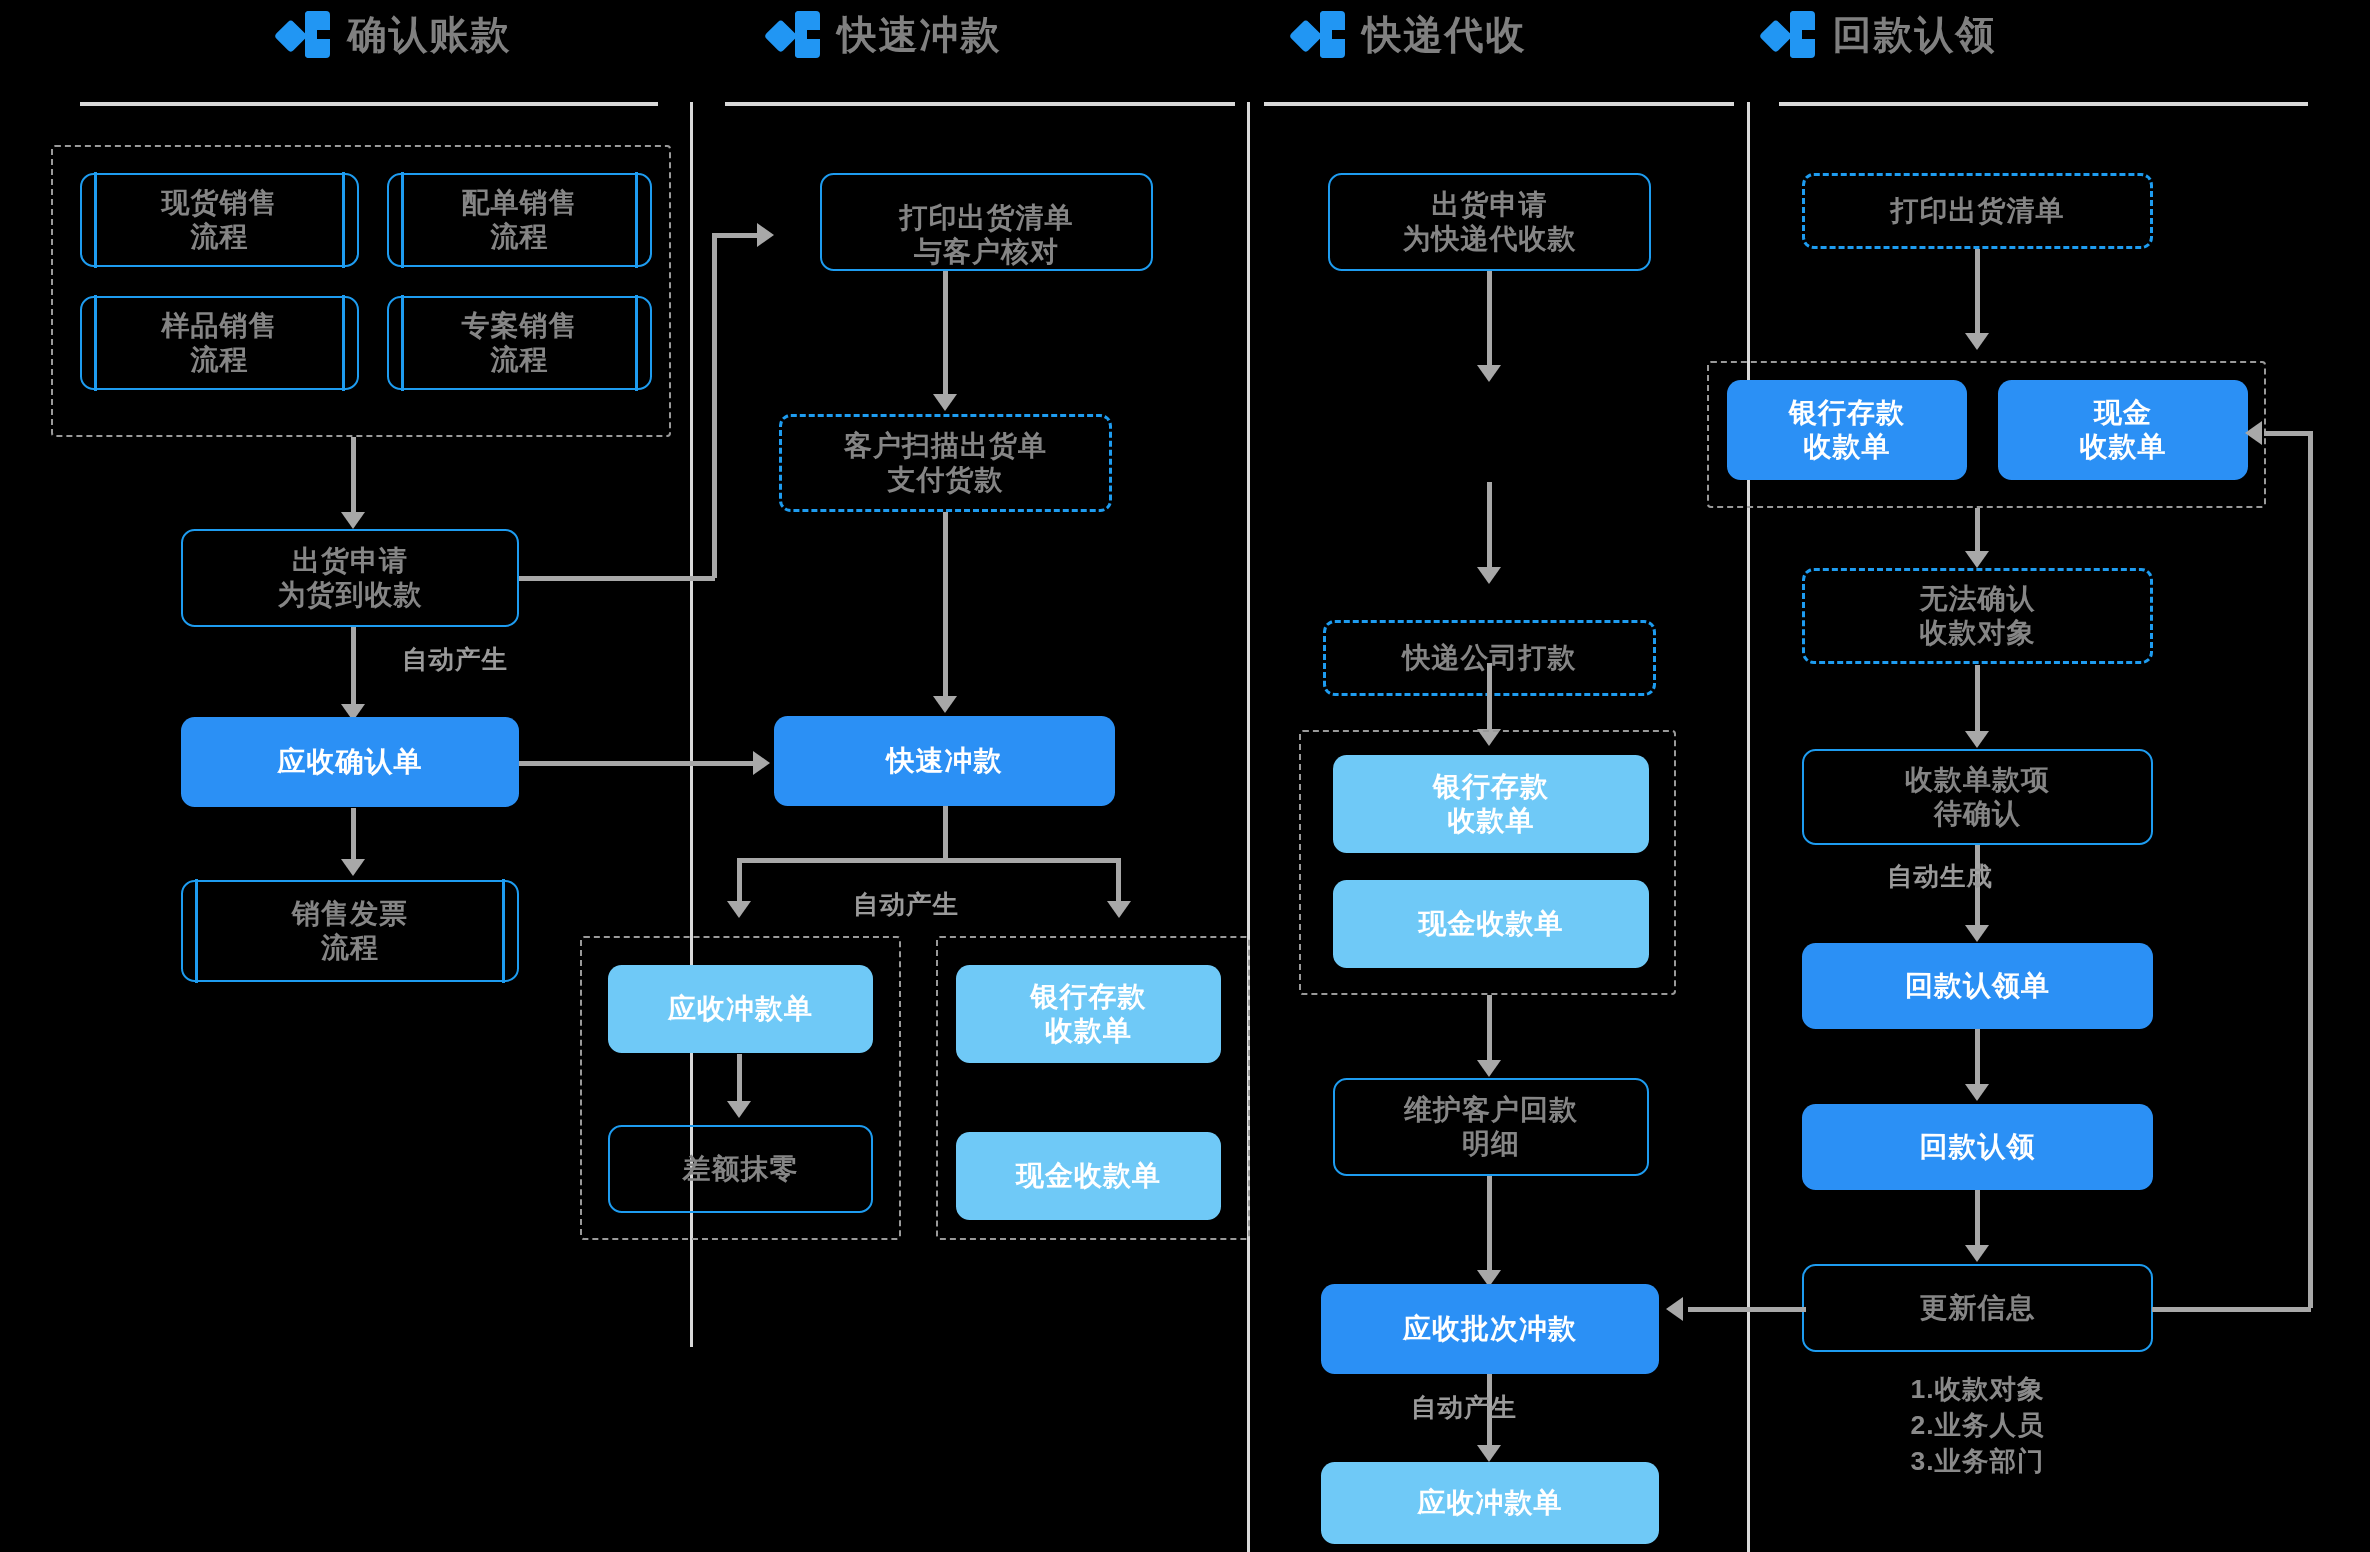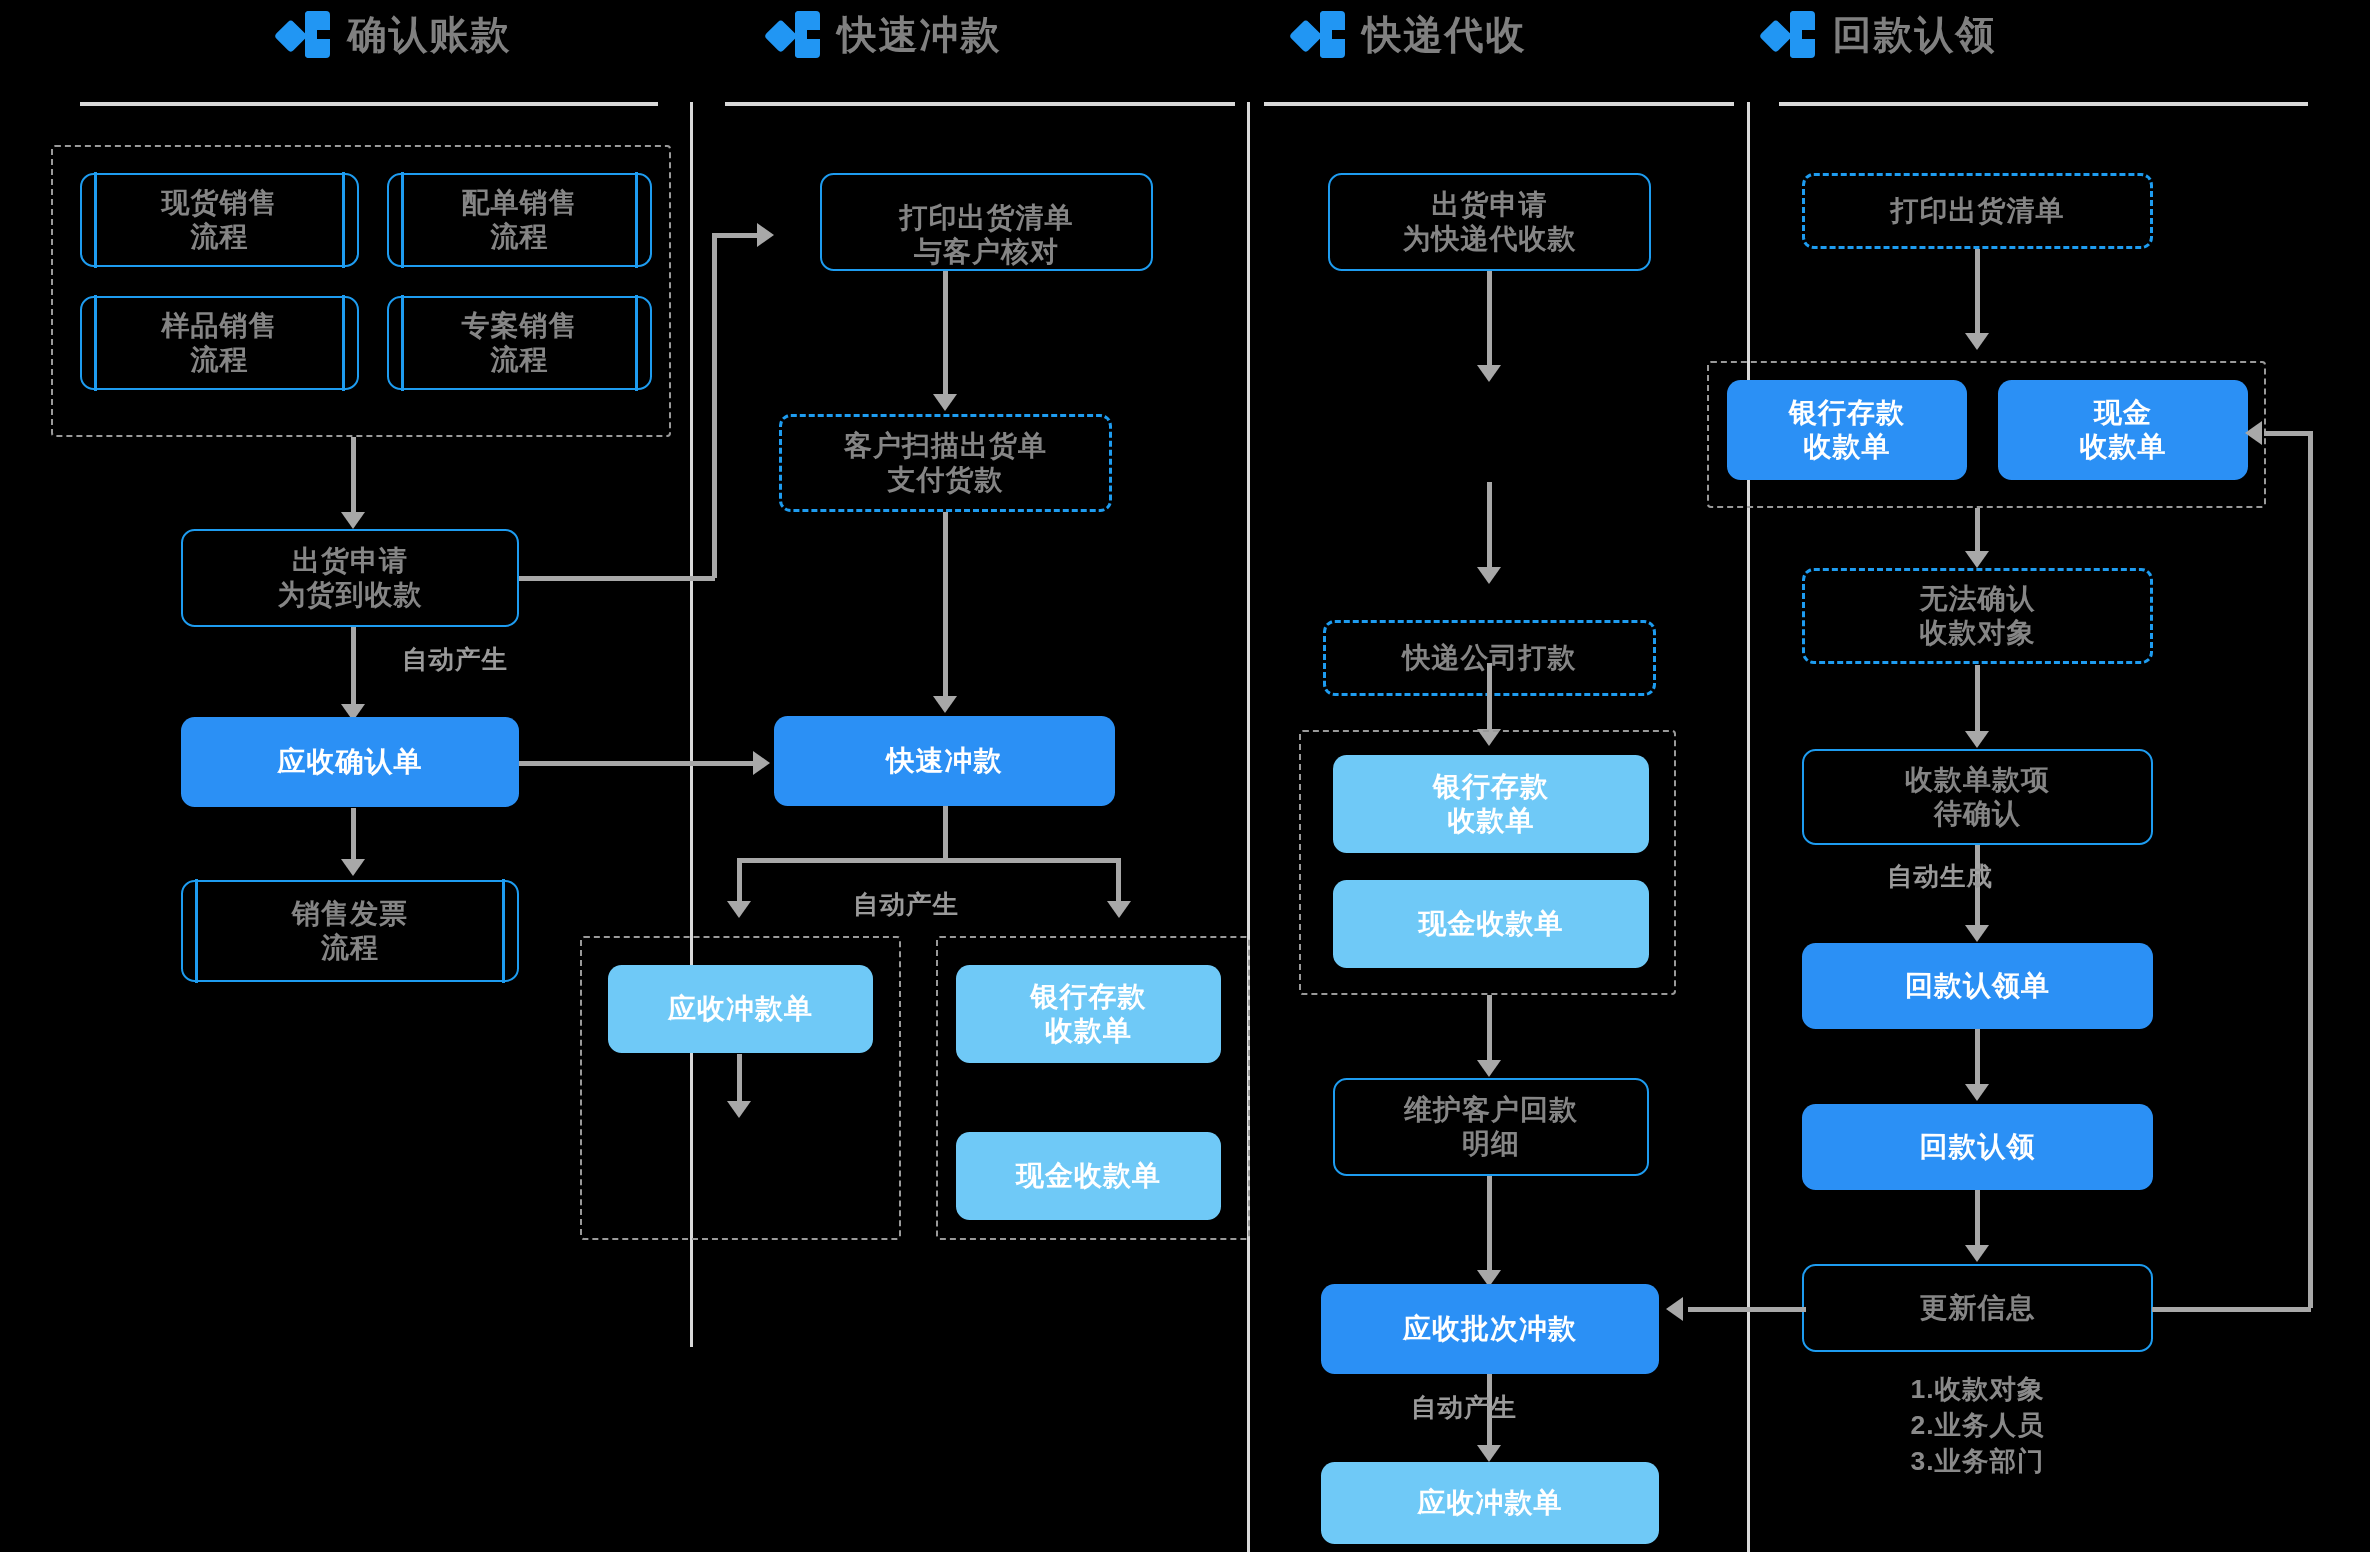--- a/index.html
+++ b/index.html
@@ -179,20 +179,23 @@
   <div class="edge-label" style="left:853px;top:887px;">自动产生</div>
 
   <div class="group" style="left:580px;top:936px;width:321px;height:304px;"></div>
   <div class="group" style="left:936px;top:936px;width:314px;height:304px;"></div>
 
   <div class="box b-light" style="left:608px;top:965px;width:265px;height:88px;">
     <span>应收冲款单</span>
   </div>
   <div class="ln lnv" style="left:737px;top:1054px;height:51px;"></div>
   <div class="arrow arr-d" style="left:727px;top:1101px;"></div>
+  <div class="box b-outline" style="left:608px;top:1125px;width:265px;height:88px;">
+    <span>差额抹零</span>
+  </div>
 
   <div class="box b-light" style="left:956px;top:965px;width:265px;height:98px;">
     <span>银行存款</span>
     <span>收款单</span>
   </div>
   <div class="box b-light" style="left:956px;top:1132px;width:265px;height:88px;">
     <span>现金收款单</span>
   </div>
 
   <div class="box b-outline" style="left:1328px;top:173px;width:323px;height:98px;">

